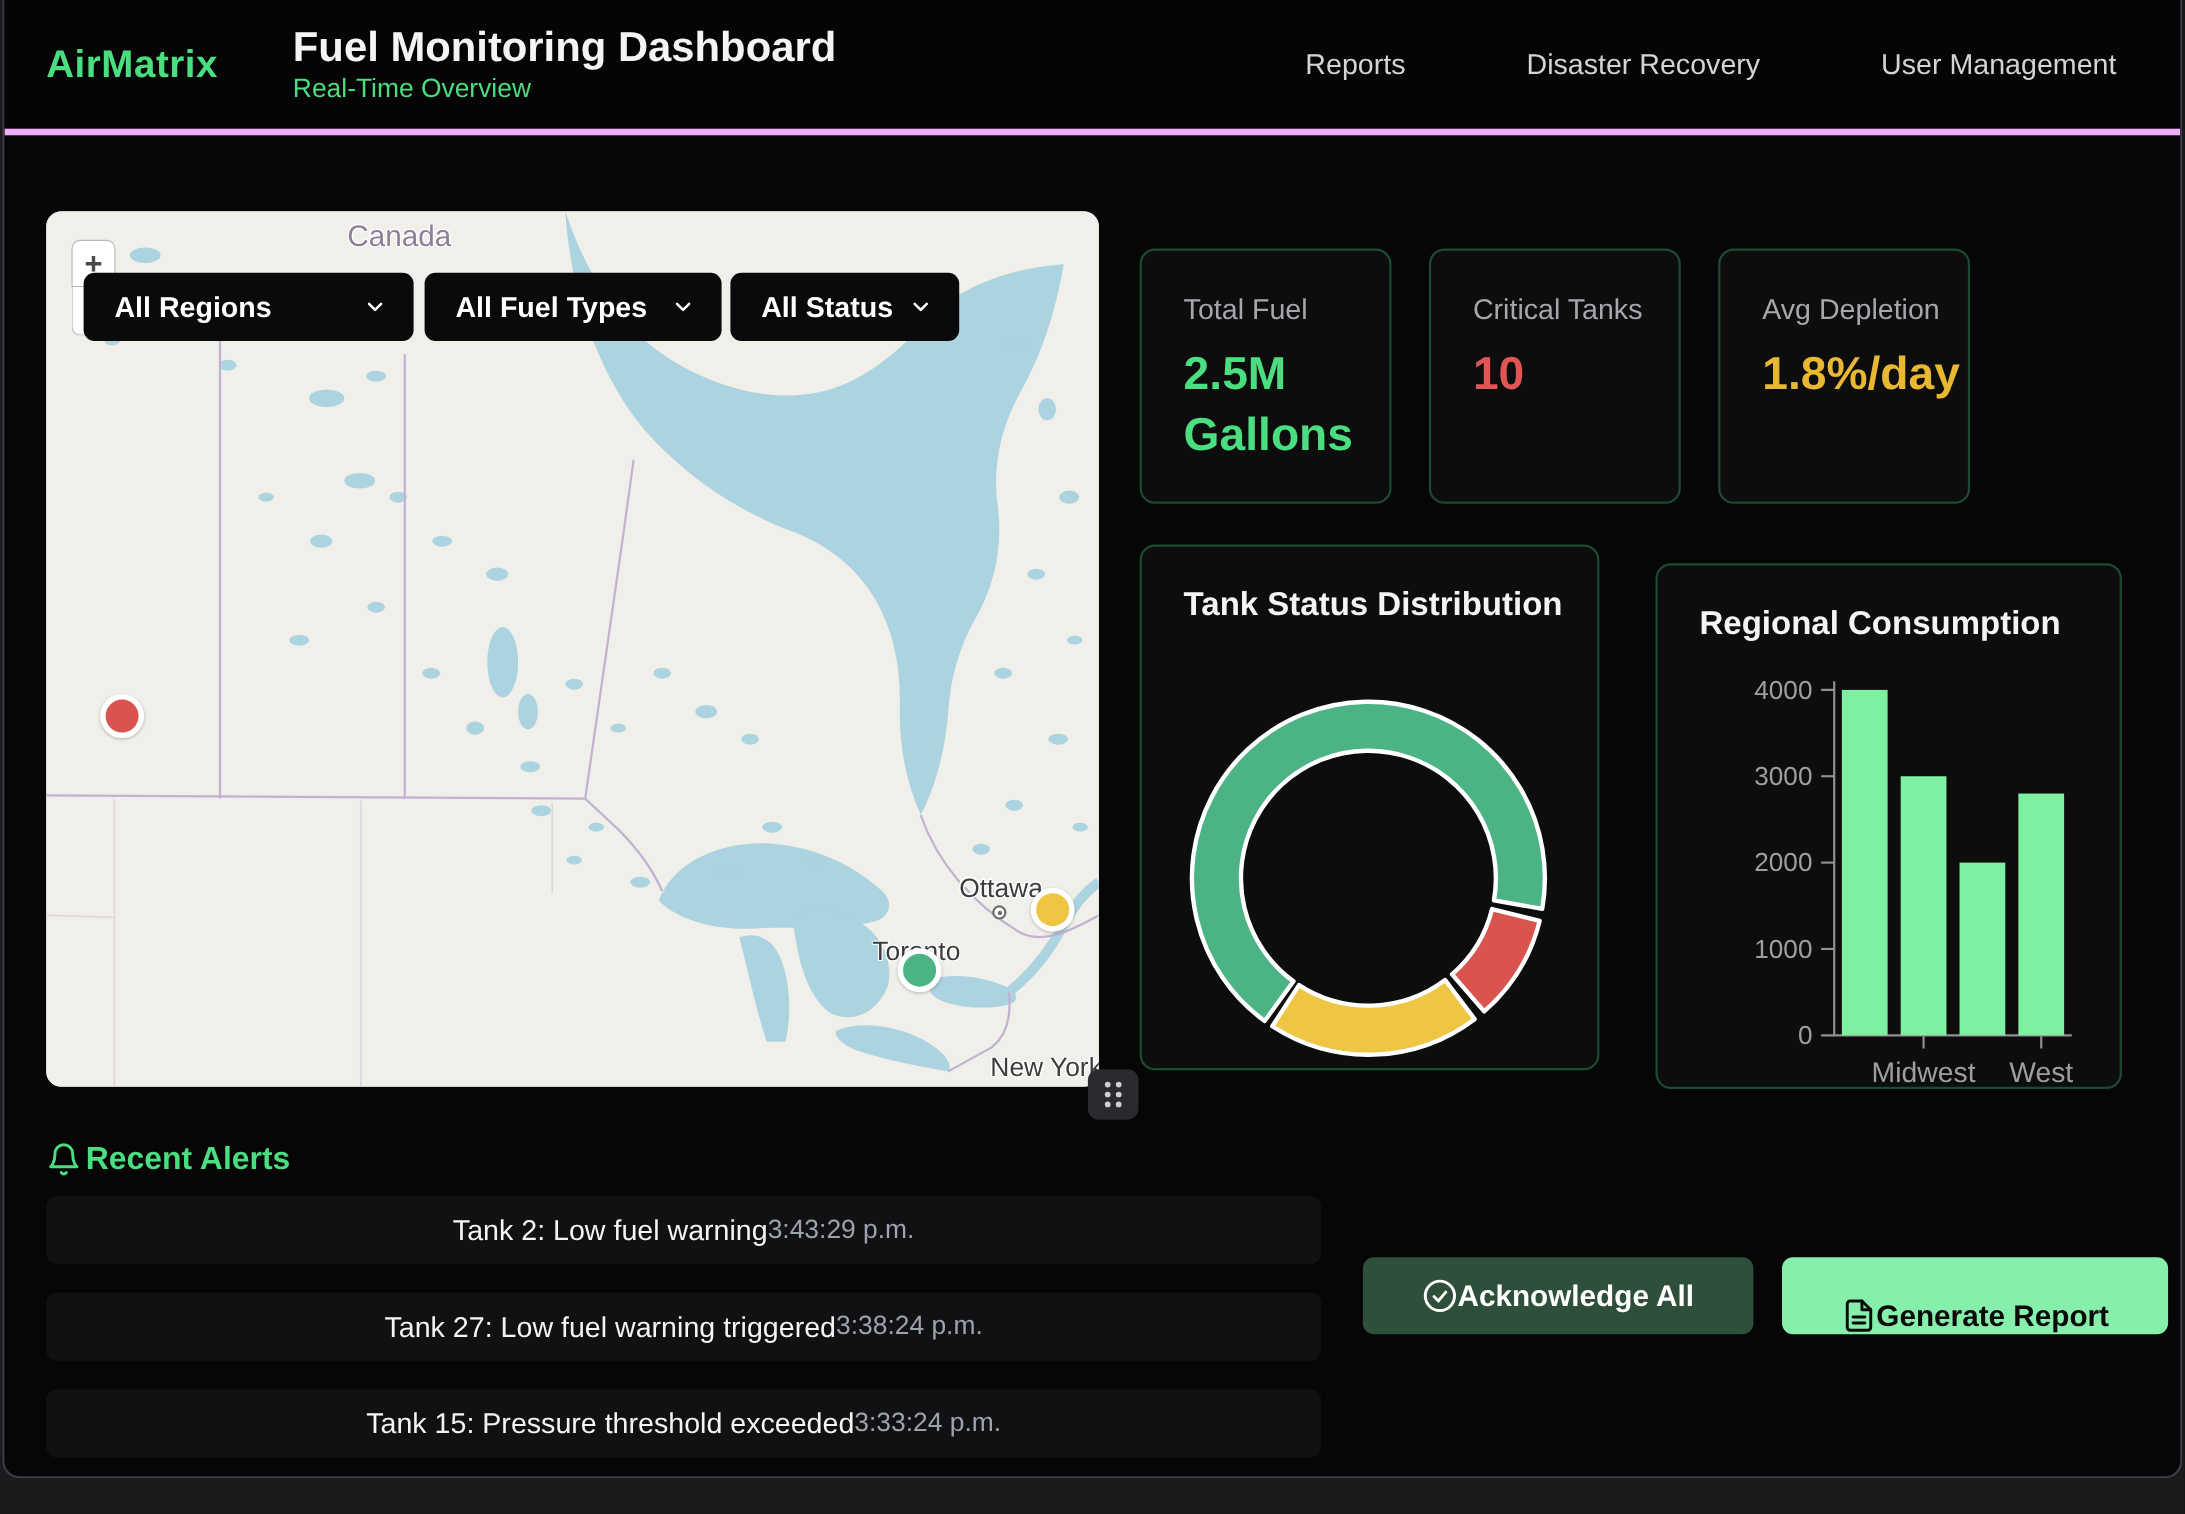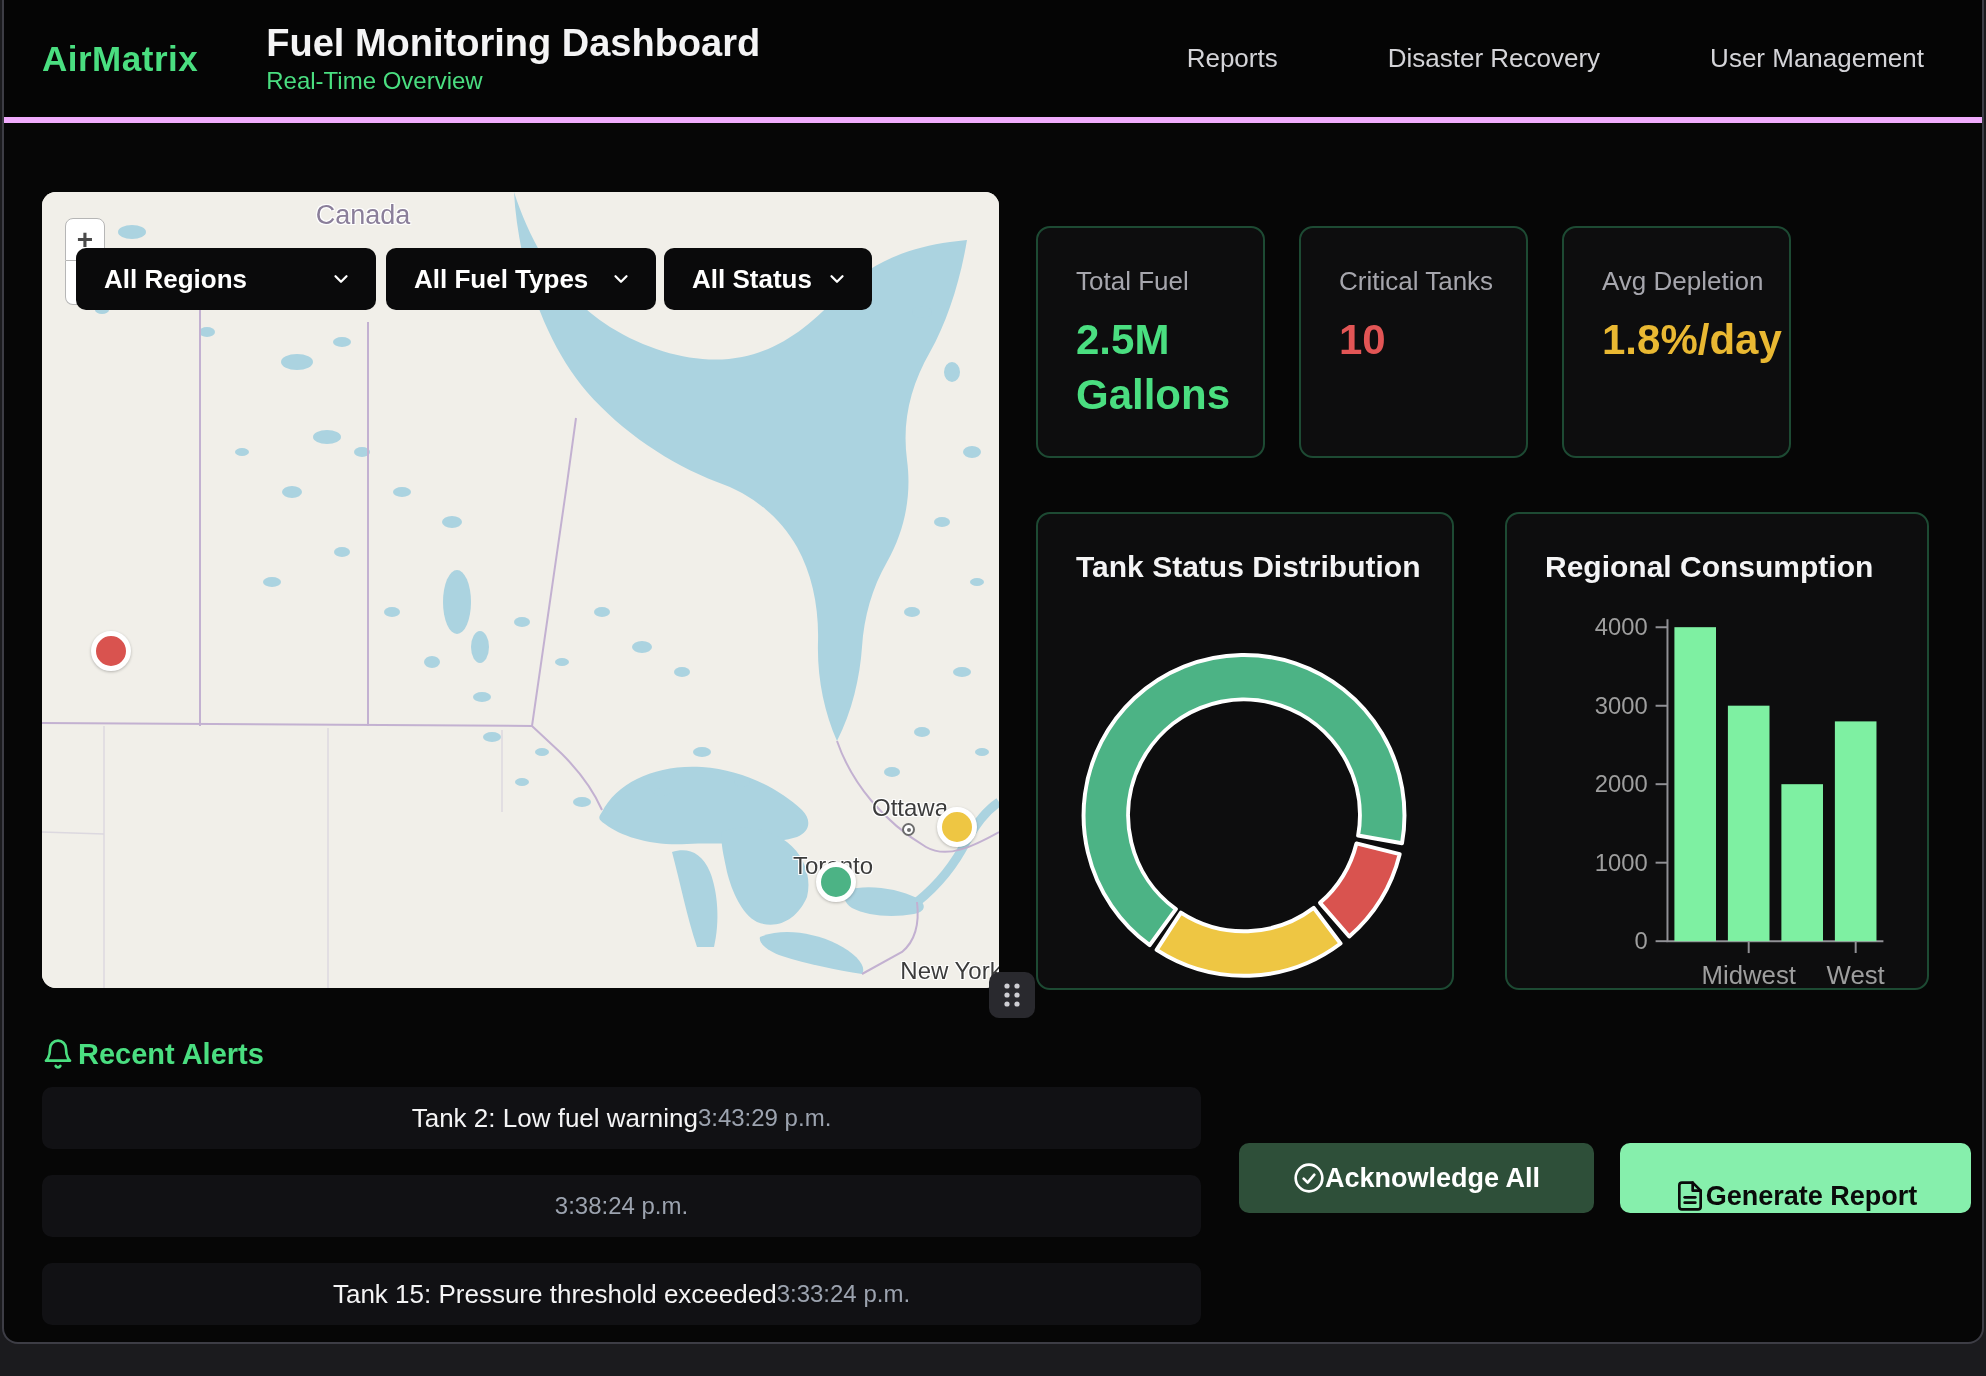--- a/index.html
+++ b/index.html
@@ -48,21 +48,21 @@
   
   #kpi-row{position:absolute;left:1032px;top:226px;width:755px;display:flex;gap:34px;}
   .kpi-card{flex:1;height:232px;background:#0d0d0e;border:2px solid #1d4a33;border-radius:14px;
             padding:38px 0 0 38px;box-sizing:border-box;}
   .kpi-label{font-size:26px;color:#a6a6ad;margin-bottom:16px;}
   .kpi-value{font-size:42px;font-weight:bold;line-height:1.3;max-width:195px;}
 
   
   .card{position:absolute;background:#0d0d0e;border:2px solid #1d4a33;border-radius:14px;
         box-sizing:border-box;overflow:hidden;}
-  .donut-card{left:1032px;top:512px;width:418px;height:478px;}
+  .donut-card{left:1032px;top:495px;width:418px;height:478px;}
   .bar-card{left:1501px;top:512px;width:424px;height:478px;}
   .card h2{position:absolute;left:38px;top:36px;margin:0;font-size:30px;color:#f4f4f5;font-weight:bold;}
   svg.chart{position:absolute;left:0;top:0;width:100%;height:100%;}
 
   
   .alerts-head{position:absolute;left:38px;top:1026px;display:flex;align-items:flex-start;gap:4px;margin-top:12px;}
   .alerts-title{font-size:29px;font-weight:bold;color:#4ade80;}
   #alert-list{position:absolute;left:38px;top:1087px;width:1159px;}
   .alert-row{height:62px;background:#111114;border-radius:10px;margin-bottom:26px;display:flex;
              align-items:center;justify-content:center;padding:0 30px;}
@@ -289,20 +289,21 @@
         <path d="M13.73 21a2 2 0 0 1-3.46 0"></path>
       </svg>
       <span class="alerts-title">Recent Alerts</span>
     </div>
     <div id="alert-list">
         <div class="alert-row">
           <span class="alert-text">Tank 2: Low fuel warning</span>
           <span class="alert-time">3:43:29 p.m.</span>
         </div>
         <div class="alert-row">
+          <span class="alert-text">Tank 27: Low fuel warning triggered</span>
           <span class="alert-time">3:38:24 p.m.</span>
         </div>
         <div class="alert-row">
           <span class="alert-text">Tank 15: Pressure threshold exceeded</span>
           <span class="alert-time">3:33:24 p.m.</span>
         </div>
       </div>
 
     <button class="btn btn-ack">
       <svg width="32" height="32" viewBox="0 0 24 24" fill="none" stroke="#ffffff" stroke-width="2" stroke-linecap="round" stroke-linejoin="round">

